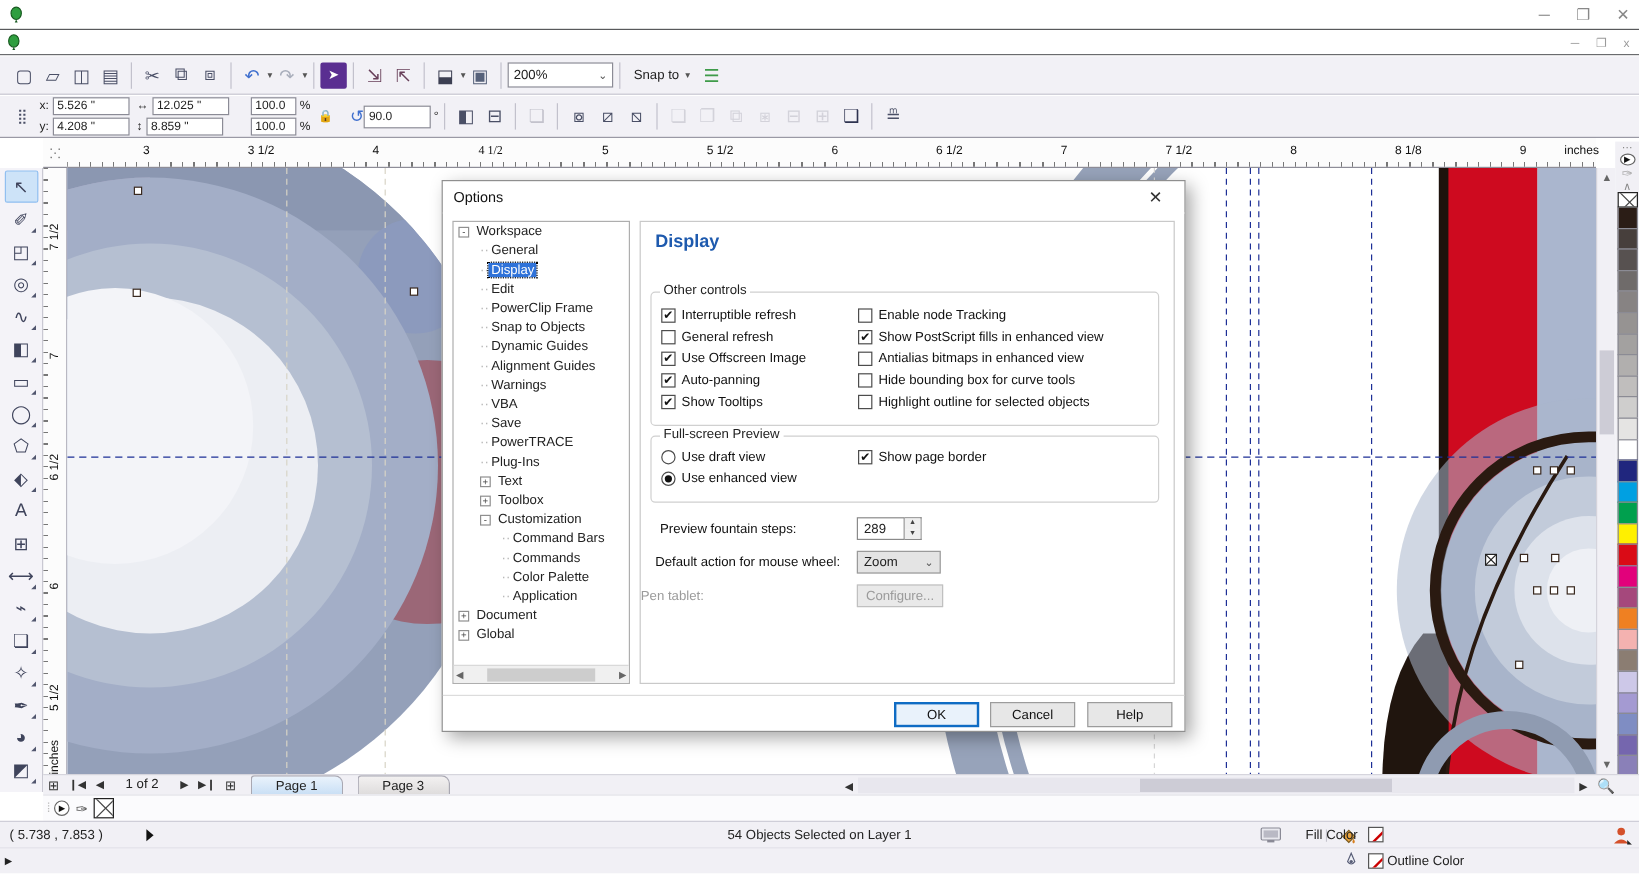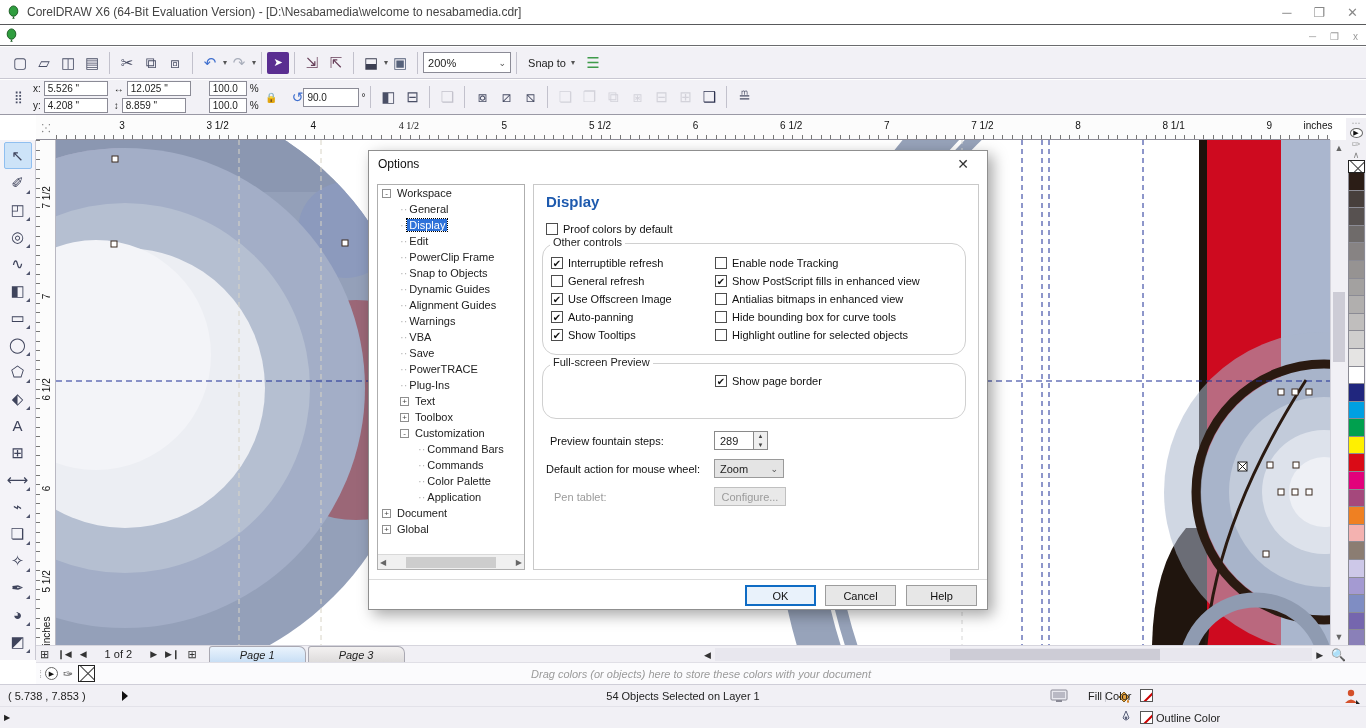--- a/index.html
+++ b/index.html
@@ -61,37 +61,37 @@
   .tlabel { padding:0 2px; }
   .tlabel.sel { background:#2e72d9; color:#fff; outline:1px dotted #000; }
   #tree-scroll { position:absolute; left:0; bottom:0; width:146px; height:15px; background:#f0f0f0; border-top:1px solid #d9d9d9; display:flex; align-items:center; justify-content:space-between; color:#666; font-size:8px; padding:0 2px; }
   #tree-thumb { width:90px; height:11px; background:#cdcdcd; }
   #panel { position:absolute; left:164px; top:33px; width:446px; height:386px; border:1px solid #c9c9c9; background:#fff; }
   #panel h1 { font-size:15px; font-weight:bold; color:#1e5aae; margin:8px 0 10px 12px; }
   .cbrow { display:flex; align-items:center; gap:5px; height:18px; font-size:11px; color:#111; }
   .cbox { width:12px; height:12px; border:1px solid #4d4d4d; background:#fff; font-size:10px; line-height:11px; text-align:center; color:#111; flex:0 0 auto; }
   .rad { width:12px; height:12px; border:1px solid #4d4d4d; border-radius:50%; background:#fff; position:relative; flex:0 0 auto; }
   .rad.on:after { content:""; position:absolute; left:2px; top:2px; width:6px; height:6px; border-radius:50%; background:#111; }
-  .grp { position:absolute; border:1px solid #d0d0d0; border-radius:14px; }
+  .grp { position:absolute; border:1px solid #d0d0d0; border-radius:4px; }
   .grp > .glab { position:absolute; top:-8px; left:7px; background:#fff; padding:0 3px; font-size:11px; }
   .formlab { position:absolute; font-size:11px; color:#111; }
   #spinner { position:absolute; display:flex; }
   #spinval { width:40px; height:19px; border:1px solid #8a8a8a; display:flex; align-items:center; padding-left:5px; background:#fff; }
   #spinbtns { width:14px; height:19px; border:1px solid #8a8a8a; border-left:none; display:flex; flex-direction:column; }
   #spinbtns span { flex:1; font-size:6px; color:#444; text-align:center; line-height:8px; background:#efefef; }
   #wheel-dd { position:absolute; width:70px; height:19px; background:#e4e4e4; border:1px solid #9a9a9a; display:flex; align-items:center; padding:0 5px; }
   #wheel-dd .caret { margin-left:auto; font-size:9px; color:#555; }
   #pen-btn { position:absolute; width:72px; height:19px; background:#e9e9e9; border:1px solid #c0c0c0; color:#9b9b9b; display:flex; align-items:center; justify-content:center; }
   .dbtn { position:absolute; width:71px; height:21px; background:#e7e7e7; border:1px solid #9c9c9c; display:flex; align-items:center; justify-content:center; font-size:11px; color:#111; }
   .dbtn.focus { border:2px solid #0f6cc4; background:#e9f2fb; }
   #dlg-sep { position:absolute; left:0px; top:428px; width:618px; height:1px; background:#dcdcdc; }
   
   #tabsrow { left:36px; top:645px; width:1330px; height:17px; background:#f1f0f5; border-top:1px solid #d6d5dd; display:flex; align-items:center; font-size:11px; }
   .navico { color:#333; font-size:9px; margin:0 4px; }
-  .tab { height:16px; padding:0 30px; display:flex; align-items:center; border:1px solid #a9a8b2; border-bottom:none; border-radius:3px 7px 0 0; background:linear-gradient(#f3f1f1,#dedcdc); margin-right:2px;font-style:italic; }
+  .tab { height:16px; padding:0 20px; display:flex; align-items:center; border:1px solid #a9a8b2; border-bottom:none; border-radius:3px 7px 0 0; background:linear-gradient(#f3f1f1,#dedcdc); margin-right:12px; }
   .tab.active { background:linear-gradient(#eaf3fc,#c9dff5); }
   #hscroll { position:absolute; left:664px; top:1px; width:650px; height:15px; display:flex; align-items:center; }
   #hs-track { flex:1; height:13px; background:#e8e7ee; position:relative; }
   #hs-thumb { position:absolute; left:235px; top:1px; width:210px; height:11px; background:#cdccd6; }
   #docpal { left:36px; top:662px; width:1330px; height:22px; background:#fbfbfd; border-top:1px solid #e0dfe6; display:flex; align-items:center; }
   #docpal .hint { position:absolute; left:50%; transform:translateX(-50%); color:#9a9a9a; font-style:italic; font-size:11px; }
   #statusbar { left:0; top:684px; width:1366px; height:22px; background:#f1f0f5; border-top:1px solid #cfced8; display:flex; align-items:center; font-size:11px; }
   #statusbar2 { left:0; top:706px; width:1366px; height:22px; background:#f1f0f5; border-top:1px solid #e3e2e9; display:flex; align-items:center; font-size:11px; }
   .noneswatch { width:13px; height:13px; background:#fff; border:1px solid #555; position:relative; overflow:hidden; margin:0 4px; }
   .noneswatch:before { content:""; position:absolute; left:-2px; top:5px; width:22px; height:2px; background:#c00; transform:rotate(-45deg); }
@@ -100,21 +100,20 @@
   #personico { position:absolute; right:6px; top:3px; width:17px; height:16px; }
 </style>
 </head>
 <body>
 
 <div class="abs" id="titlebar">
   <svg class="applogo" viewBox="0 0 16 16" style="margin-left:6px">
     <ellipse cx="8" cy="6.5" rx="4.6" ry="5.5" fill="#2f9e3f" stroke="#17591f" stroke-width="1"></ellipse>
     <path d="M8 12 L6.7 14.6 L9.3 14.6 Z" fill="#17591f"></path>
   </svg>
-  <span class="apptitle">CorelDRAW X6 (64-Bit Evaluation Version) - [D:\Nesabamedia\welcome to nesabamedia.cdr]</span>
   <div class="winbtns">
     <span>─</span>
     <span>❐</span>
     <span>✕</span>
   </div>
 </div>
 
 <div class="abs" id="menubar">
   <svg class="applogo" viewBox="0 0 16 16" style="margin:2px 0 0 4px">
     <ellipse cx="8" cy="6.5" rx="4.6" ry="5.5" fill="#2f9e3f" stroke="#17591f" stroke-width="1"></ellipse>
@@ -234,21 +233,21 @@
     <span class="rlab" style="left: 161.6px;">3 1/2</span>
     <span class="rlab" style="left: 257.2px;">4</span>
     <span class="rlab" style="left: 352.8px; font-family: Liberation Serif, serif;">4 1/2</span>
     <span class="rlab" style="left: 448.4px;">5</span>
     <span class="rlab" style="left: 544px;">5 1/2</span>
     <span class="rlab" style="left: 639.6px;">6</span>
     <span class="rlab" style="left: 735.2px;">6 1/2</span>
     <span class="rlab" style="left: 830.8px;">7</span>
     <span class="rlab" style="left: 926.4px;">7 1/2</span>
     <span class="rlab" style="left: 1022px;">8</span>
-    <span class="rlab" style="left: 1117.6px;">8 1/1</span>
+    <span class="rlab" style="left: 1117.6px;">8 1/8</span>
     <span class="rlab" style="left: 1213.2px;">9</span>
     <span class="rlab" style="left: 1262px;">inches</span>
   </div>
 <div class="abs" id="vruler">
     <span class="rlab" style="top: 55px;">7 1/2</span>
     <span class="rlab" style="top: 151px;">7</span>
     <span class="rlab" style="top: 247px;">6 1/2</span>
     <span class="rlab" style="top: 343px;">6</span>
     <span class="rlab" style="top: 439px;">5 1/2</span>
     <span class="rlab" style="top: 492px;">inches</span>
@@ -539,24 +538,20 @@
         <span class="tlabel">Global</span>
       </div>
       <div id="tree-scroll">
         <span>◀</span>
         <div id="tree-thumb"></div>
         <span>▶</span>
       </div>
     </div>
   <div id="panel">
     <h1>Display</h1>
-    <div class="cbrow" style="margin-left:12px">
-      <span class="cbox"></span>
-      <span>Proof colors by default</span>
-    </div>
     <div class="grp" style="left:8px; top:58px; width:424px; height:112px">
       <span class="glab">Other controls</span>
       <div id="oc-col1" style="position:absolute;left:8px;top:10px">
           <div class="cbrow">
             <span class="cbox">✔</span>
             <span>Interruptible refresh</span>
           </div>
           <div class="cbrow">
             <span class="cbox"></span>
             <span>General refresh</span>
@@ -592,39 +587,49 @@
             <span>Hide bounding box for curve tools</span>
           </div>
           <div class="cbrow">
             <span class="cbox"></span>
             <span>Highlight outline for selected objects</span>
           </div>
         </div>
     </div>
     <div class="grp" style="left:8px; top:178px; width:424px; height:56px">
       <span class="glab">Full-screen Preview</span>
+      <div id="fs-radios" style="position:absolute;left:8px;top:8px">
+          <div class="cbrow">
+            <span class="rad"></span>
+            <span>Use draft view</span>
+          </div>
+          <div class="cbrow">
+            <span class="rad on"></span>
+            <span>Use enhanced view</span>
+          </div>
+        </div>
       <div class="cbrow" style="position:absolute;left:172px;top:8px">
         <span class="cbox">✔</span>
         <span>Show page border</span>
       </div>
     </div>
     <span class="formlab" style="left:16px;top:250px">Preview fountain steps:</span>
     <div id="spinner" style="left:180px;top:246px">
       <span id="spinval">289</span>
       <span id="spinbtns">
           <span>▲</span>
           <span>▼</span>
         </span>
     </div>
     <span class="formlab" style="left:12px;top:278px">Default action for mouse wheel:</span>
     <div id="wheel-dd" style="left:180px;top:274px">
       <span>Zoom</span>
       <span class="caret">⌄</span>
     </div>
-    <span class="formlab" style="left:20px;top:306px;color:#9b9b9b">Pen tablet:</span>
+    <span class="formlab" style="left:0;top:306px;color:#9b9b9b">Pen tablet:</span>
     <div id="pen-btn" style="left:180px;top:302px">Configure...</div>
   </div>
   <div id="dlg-sep"></div>
   <div class="dbtn focus" style="left:376px;top:434px">OK</div>
   <div class="dbtn" style="left:456px;top:434px">Cancel</div>
   <div class="dbtn" style="left:537px;top:434px">Help</div>
 </div>
 
 <div class="abs" id="tabsrow">
   <span class="navico" style="font-size:11px">⊞</span>
@@ -644,21 +649,20 @@
     <span class="navico">▶</span>
     <span class="navico" style="font-size:12px;color:#444">🔍</span>
   </div>
 </div>
 
 <div class="abs" id="docpal">
   <span style="color:#bbb;margin:0 3px">⁞</span>
   <span class="circbtn">▶</span>
   <span style="font-size:12px;color:#555;margin:0 5px">✑</span>
   <span class="nofill"></span>
-  <span class="hint">Drag colors (or objects) here to store these colors with your document</span>
 </div>
 
 <div class="abs" id="statusbar">
   <span style="margin-left:8px">( 5.738 , 7.853 )</span>
   <span class="flyarrow" style="margin-left:36px"></span>
   <span style="position:absolute;left:50%;transform:translateX(-50%)">54 Objects Selected on Layer 1</span>
   <svg width="18" height="15" style="position:absolute;left:1050px;top:4px">
     <rect x="1" y="1" width="16" height="10" rx="1" fill="#e8e8ee" stroke="#8a8a96"></rect>
       <rect x="3" y="3" width="12" height="6" fill="#b9b9c4"></rect>
       <rect x="6" y="11" width="6" height="2" fill="#8a8a96"></rect>

